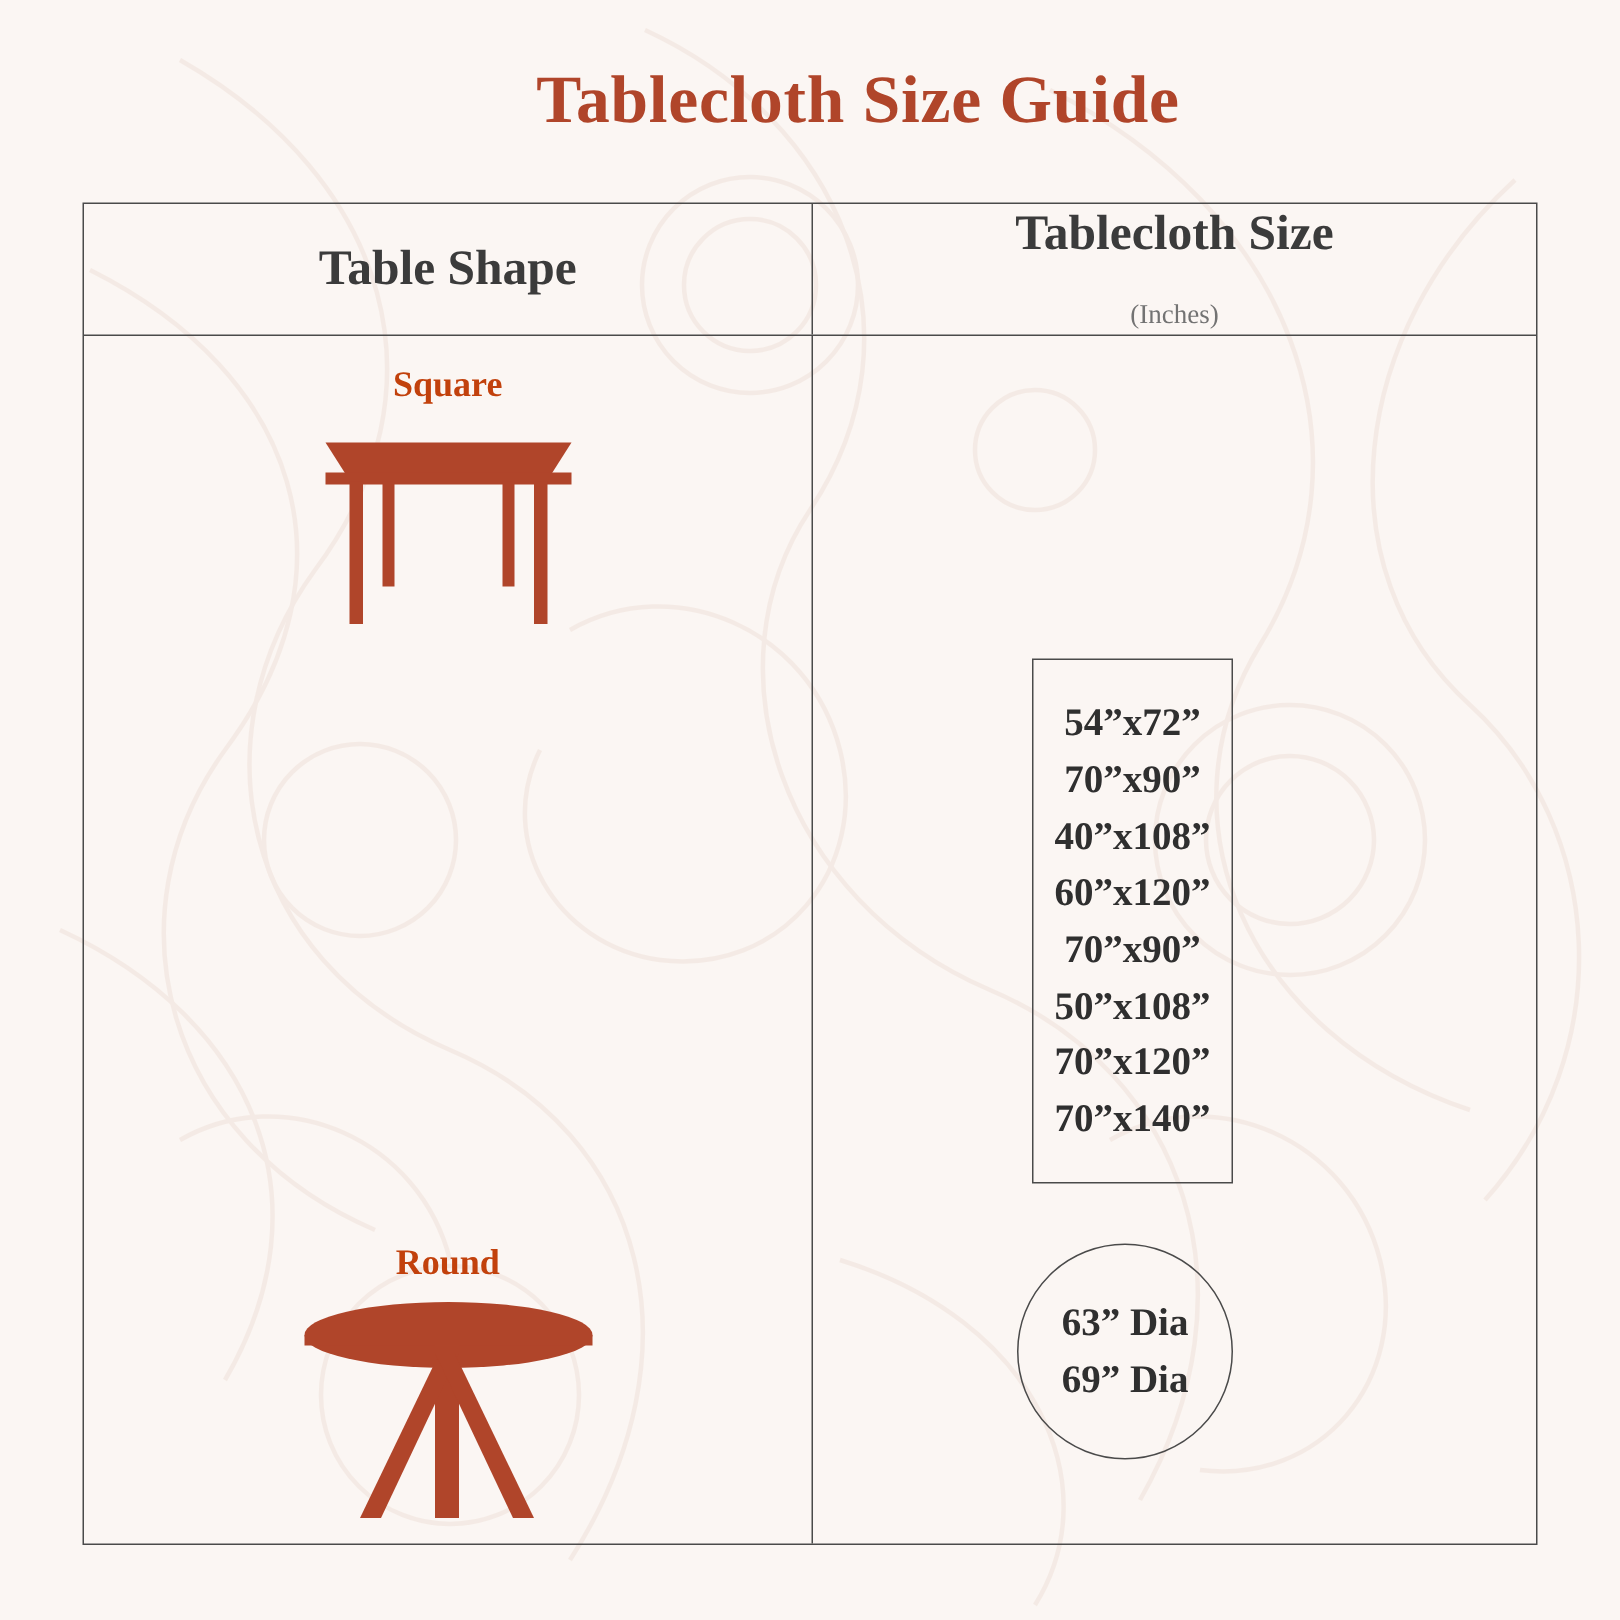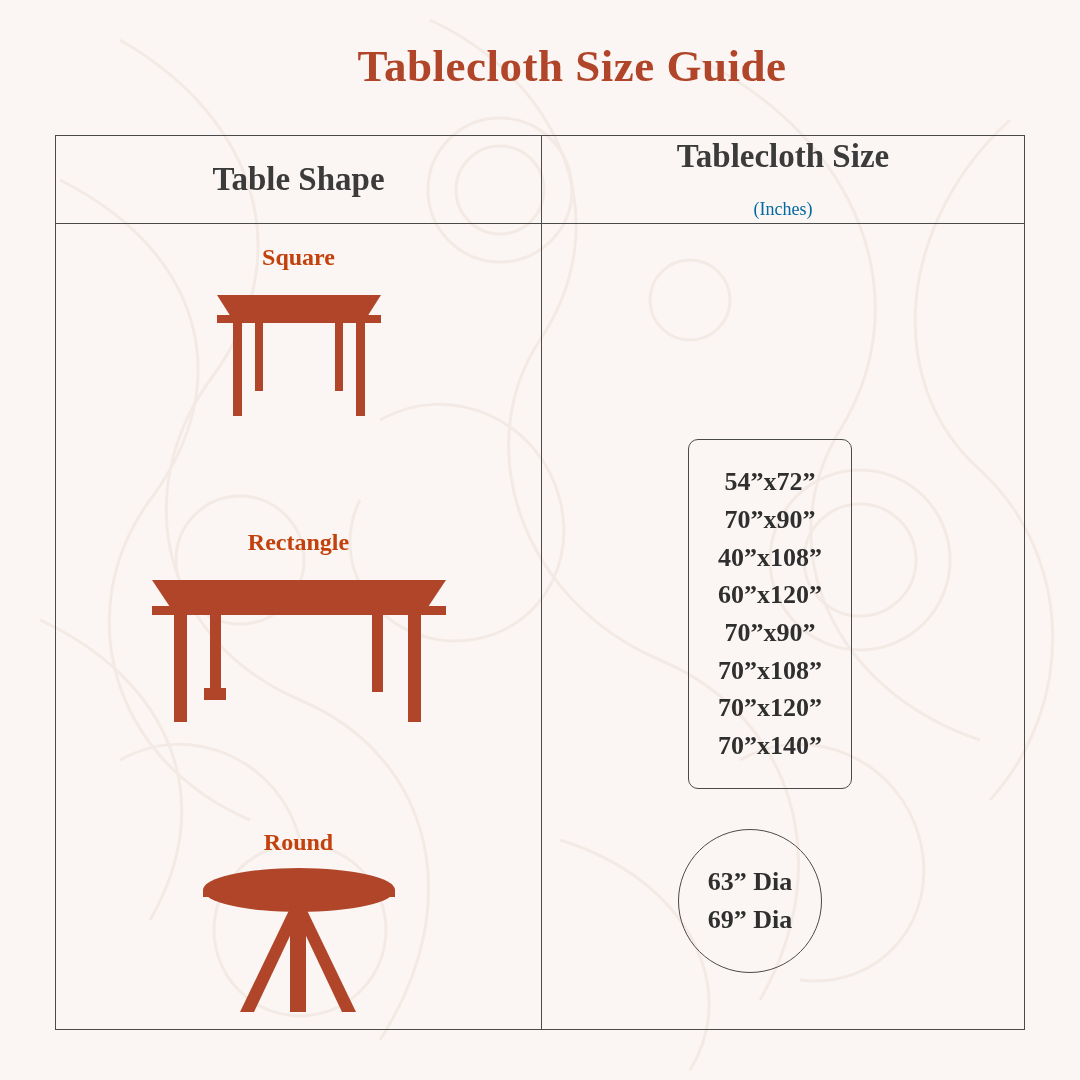--- a/index.html
+++ b/index.html
@@ -71,21 +71,21 @@
     gap: 24px;
   }
   .header-main {
     font-size: 33px;
     font-weight: bold;
     color: #3b3b3b;
     line-height: 1.05;
   }
   .header-sub {
     font-size: 18px;
-    color: #0369a1;
+    color: #737373;
     margin-top: 2px;
   }
 
   #body-row {
     display: flex;
     flex: 1;
     box-sizing: border-box;
   }
   #col-shape {
     width: 486px;
@@ -137,23 +137,23 @@
   #size-square {
     left: 146px;
     top: 25px;
     width: 152px;
     height: 155px;
     border-radius: 14px;
   }
   #size-rect {
     left: 146px;
     top: 215px;
-    width: 164px;
+    width: 134px;
     height: 350px;
-    border-radius: 10px;
+    border-radius: 0;
   }
   #size-round {
     left: 136px;
     top: 605px;
     width: 144px;
     height: 144px;
     border-radius: 50%;
   }
 </style>
 </head>
@@ -207,34 +207,20 @@
             <path d="M 18 18 L 182 18 L 168 40 L 32 40 Z"></path>
             <rect x="18" y="38" width="164" height="8"></rect>
             <rect x="34" y="44" width="9" height="95"></rect>
             <rect x="157" y="44" width="9" height="95"></rect>
             <rect x="56" y="44" width="8" height="70"></rect>
             <rect x="136" y="44" width="8" height="70"></rect>
           </g>
         </svg>
       </div>
 
-      <div id="shape-rect" class="shape-block">
-        <div class="shape-label">Rectangle</div>
-        <svg width="310" height="170" viewBox="0 0 310 170">
-          <g fill="#b0452a">
-            <path d="M 8 18 L 302 18 L 282 48 L 28 48 Z"></path>
-            <rect x="8" y="44" width="294" height="9"></rect>
-            <rect x="30" y="50" width="13" height="110"></rect>
-            <rect x="264" y="50" width="13" height="110"></rect>
-            <rect x="66" y="50" width="11" height="80"></rect>
-            <rect x="228" y="50" width="11" height="80"></rect>
-            <rect x="60" y="126" width="22" height="12" transform="rotate(0 60 126)"></rect>
-          </g>
-        </svg>
-      </div>
 
       <div id="shape-round" class="shape-block">
         <div class="shape-label">Round</div>
         <svg width="210" height="160" viewBox="0 0 210 160">
           <g fill="#b0452a">
             <ellipse cx="105" cy="28" rx="96" ry="22"></ellipse>
             <rect x="9" y="28" width="192" height="7"></rect>
             <rect x="96" y="34" width="16" height="116"></rect>
             <path d="M 99 40 L 112 40 L 60 150 L 46 150 Z"></path>
             <path d="M 96 40 L 109 40 L 162 150 L 148 150 Z"></path>
@@ -246,21 +232,21 @@
 
     <div id="col-size">
 
 
       <div id="size-rect" class="size-box">
         <div class="size-line">54”x72”</div>
         <div class="size-line">70”x90”</div>
         <div class="size-line">40”x108”</div>
         <div class="size-line">60”x120”</div>
         <div class="size-line">70”x90”</div>
-        <div class="size-line">70”x108”</div>
+        <div class="size-line">50”x108”</div>
         <div class="size-line">70”x120”</div>
         <div class="size-line">70”x140”</div>
       </div>
 
       <div id="size-round" class="size-box">
         <div class="size-line">63” Dia</div>
         <div class="size-line">69” Dia</div>
       </div>
 
     </div>

